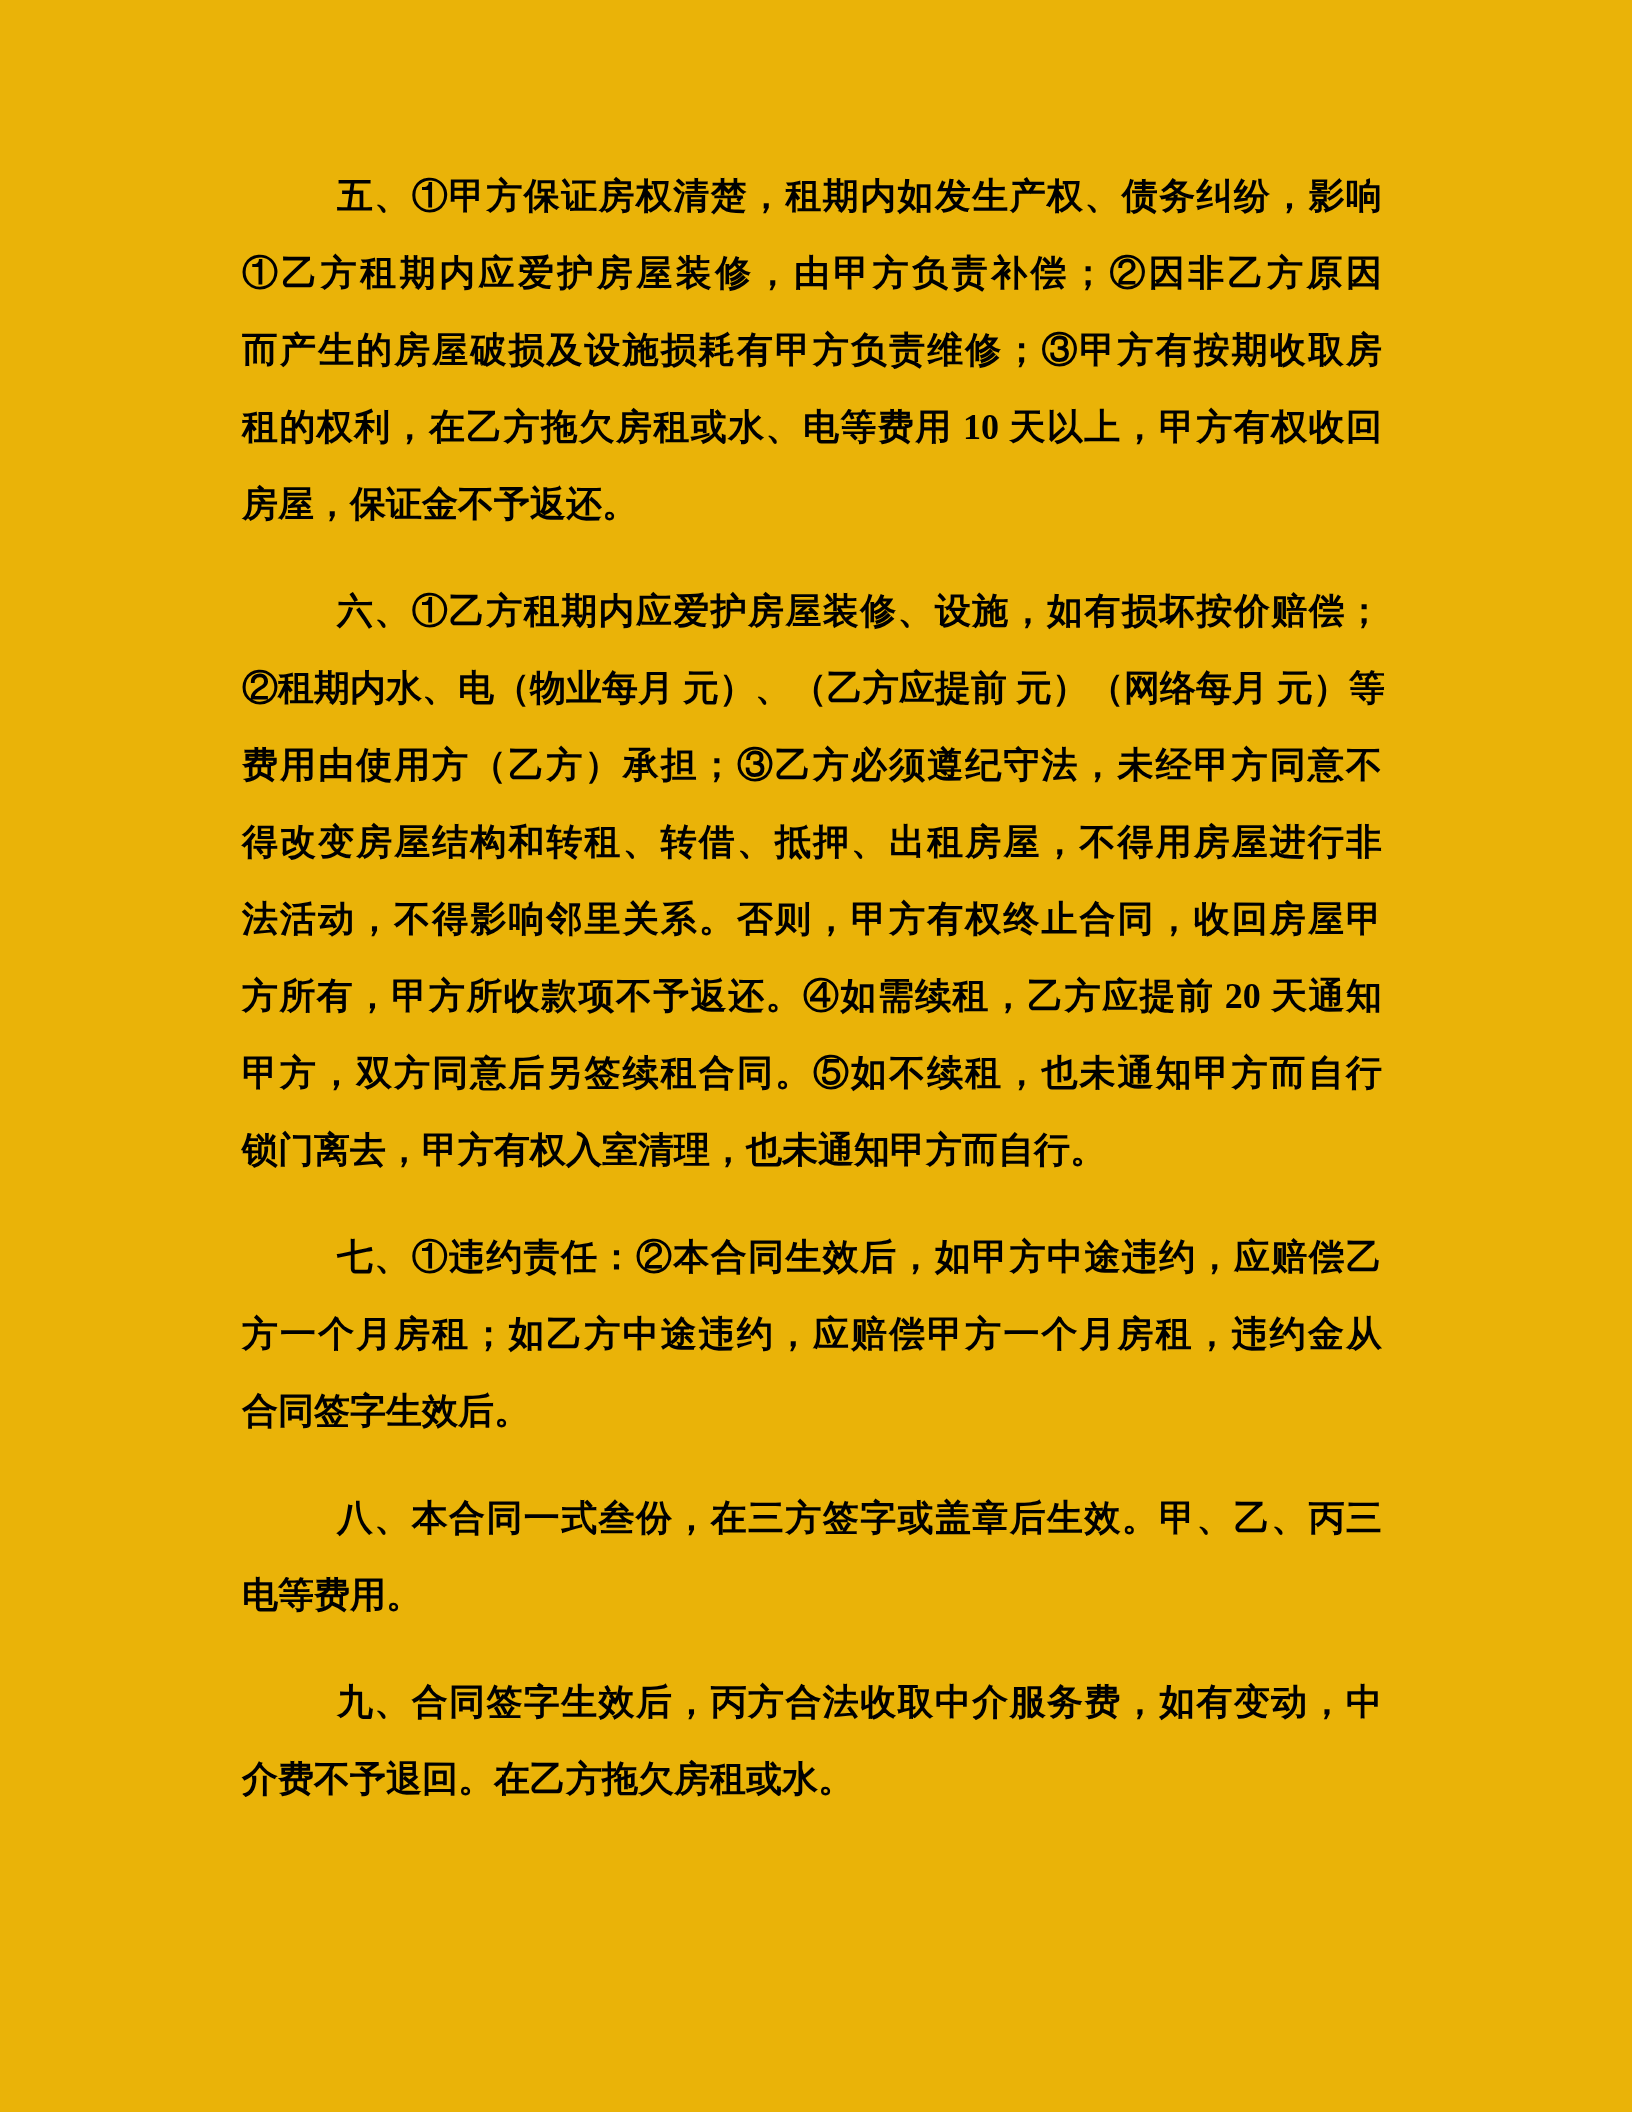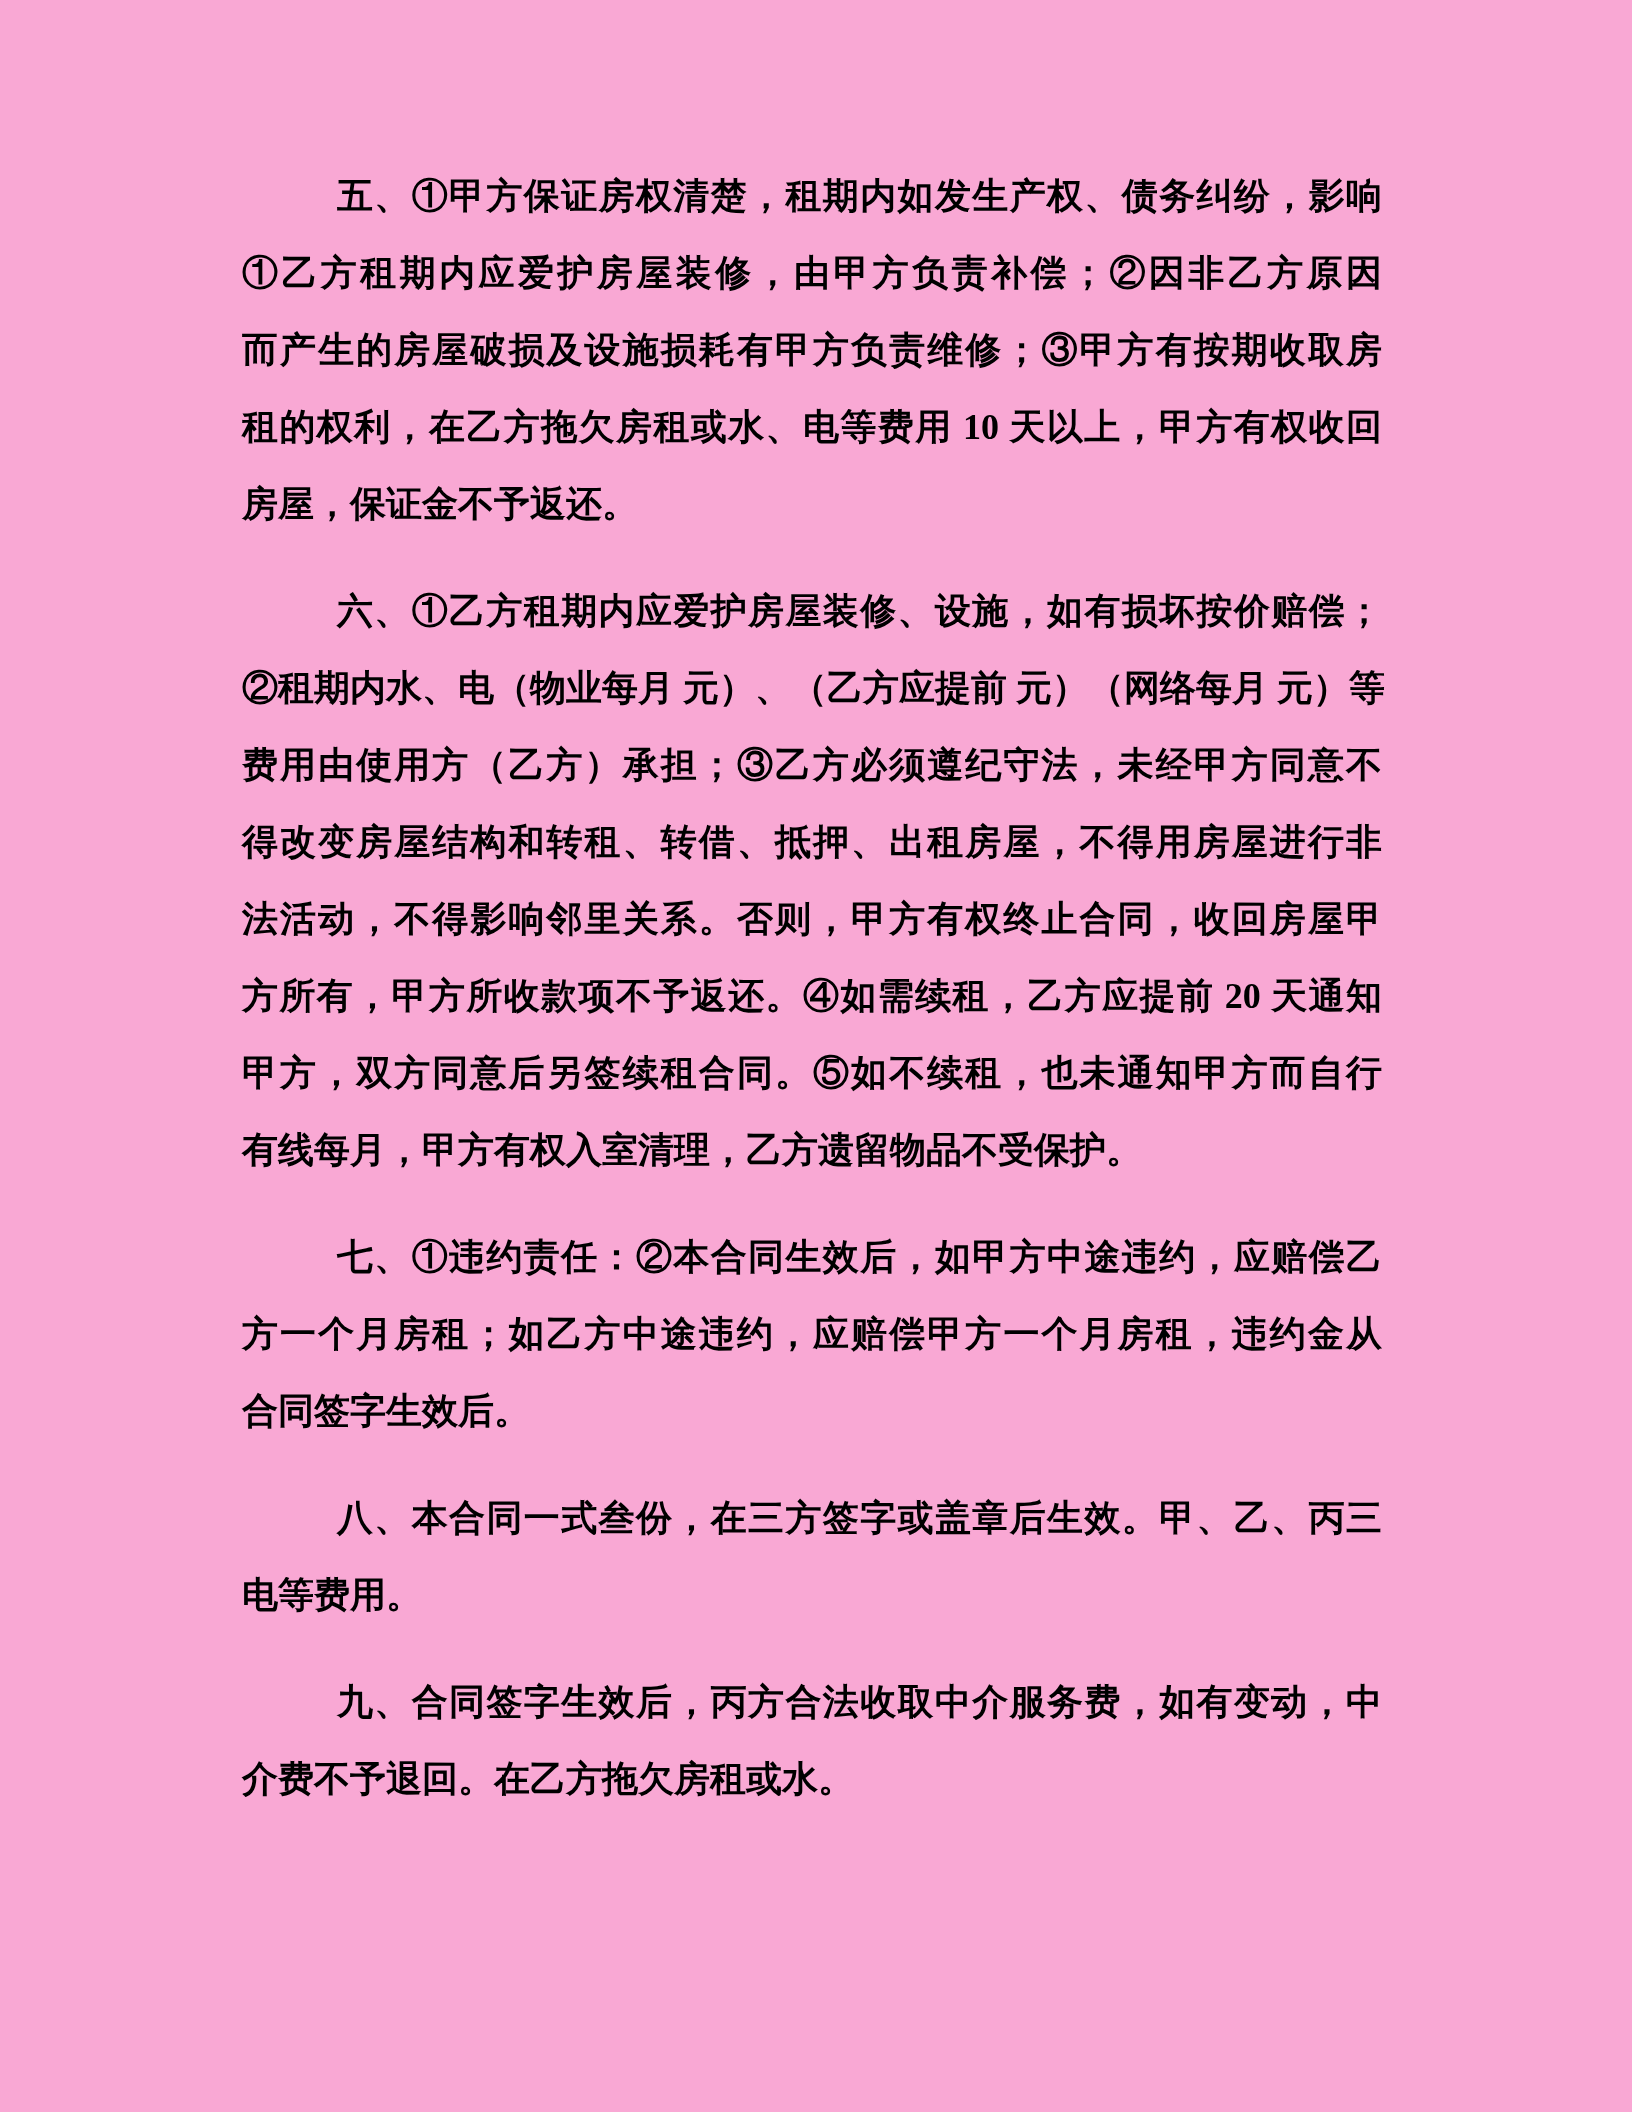--- a/index.html
+++ b/index.html
@@ -4,21 +4,21 @@
 <style>
   html, body {
     margin: 0;
     padding: 0;
     background: #ffffff;
   }
   .page {
     position: relative;
     width: 1632px;
     height: 2112px;
-    background: #f9a8d4;
+    background: #eab308;
     overflow: hidden;
     font-family: "Liberation Serif", "DejaVu Serif", serif;
     font-weight: 700;
     color: #000000;
   }
   .content {
     position: absolute;
     left: 242px;
     top: 158px;
     width: 1140px;
@@ -56,21 +56,21 @@
         <div class="line last">房屋，保证金不予返还。</div>
       </div>
       <div class="para">
         <div class="line first">六、①乙方租期内应爱护房屋装修、设施，如有损坏按价赔偿；</div>
         <div class="line">②租期内水、电（物业每月 元）、（乙方应提前 元）（网络每月 元）等</div>
         <div class="line">费用由使用方（乙方）承担；③乙方必须遵纪守法，未经甲方同意不</div>
         <div class="line">得改变房屋结构和转租、转借、抵押、出租房屋，不得用房屋进行非</div>
         <div class="line">法活动，不得影响邻里关系。否则，甲方有权终止合同，收回房屋甲</div>
         <div class="line">方所有，甲方所收款项不予返还。④如需续租，乙方应提前 20 天通知</div>
         <div class="line">甲方，双方同意后另签续租合同。⑤如不续租，也未通知甲方而自行</div>
-        <div class="line last">有线每月，甲方有权入室清理，乙方遗留物品不受保护。</div>
+        <div class="line last">锁门离去，甲方有权入室清理，也未通知甲方而自行。</div>
       </div>
       <div class="para">
         <div class="line first">七、①违约责任：②本合同生效后，如甲方中途违约，应赔偿乙</div>
         <div class="line">方一个月房租；如乙方中途违约，应赔偿甲方一个月房租，违约金从</div>
         <div class="line last">合同签字生效后。</div>
       </div>
       <div class="para">
         <div class="line first">八、本合同一式叁份，在三方签字或盖章后生效。甲、乙、丙三</div>
         <div class="line last">电等费用。</div>
       </div>

